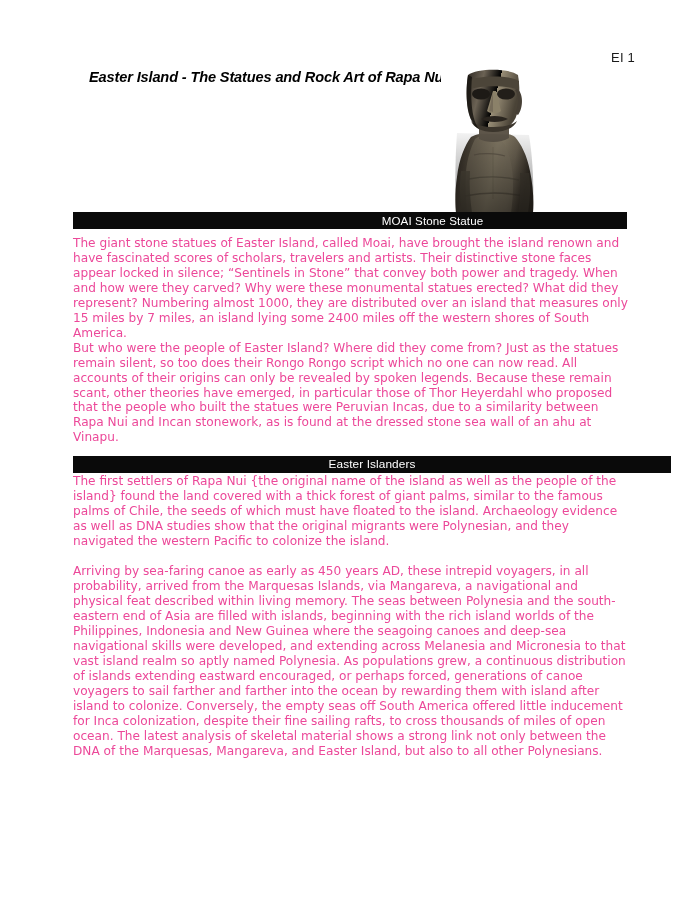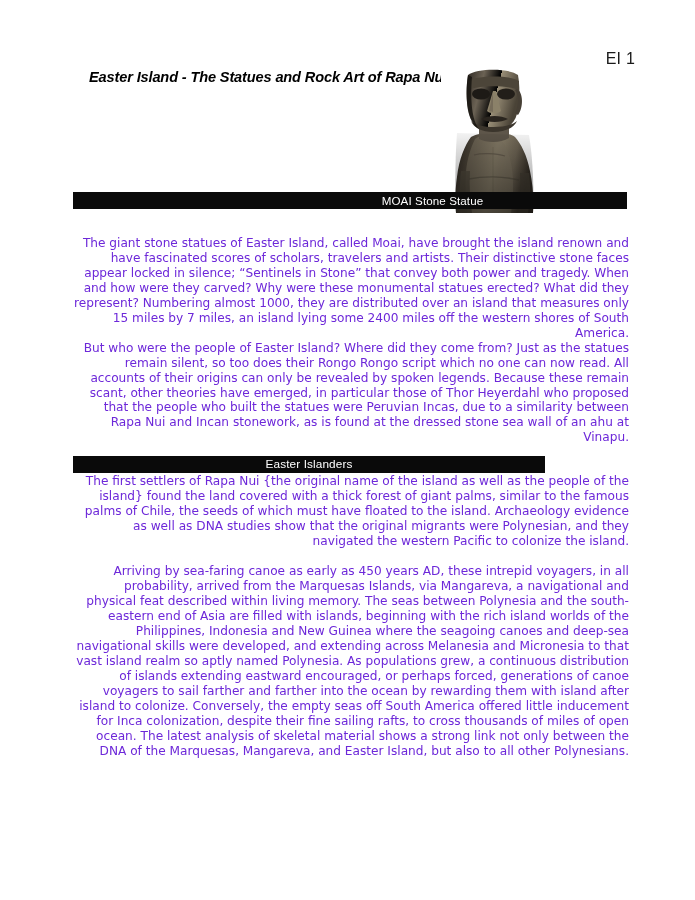--- a/index.html
+++ b/index.html
@@ -16,21 +16,21 @@
     font-family: "DejaVu Sans", sans-serif;
     color: #000000;
   }
 
   
   .running-head {
     position: absolute;
     top: 50px;
     right: 60px;
     font-family: "Liberation Sans", sans-serif;
-    font-size: 16px;
+    font-size: 13px;
     color: #1a1a1a;
     letter-spacing: 0.2px;
   }
 
   
   .title-block {
     position: absolute;
     top: 68px;
     left: 89px;
     width: 350px;
@@ -62,37 +62,37 @@
     top: 59px;
     width: 105px;
     height: 154px;
   }
   .photo-wrap svg { display: block; }
 
   
   .caption-bar {
     position: absolute;
     left: 73px;
-    top: 192px;
+    top: 212px;
     width: 554px;
     height: 17px;
     background: #0a0a0a;
     color: #ffffff;
     font-family: "Liberation Sans", sans-serif;
     font-size: 11.6px;
     line-height: 17px;
     text-align: center;
     padding-left: 165px;
     box-sizing: border-box;
     letter-spacing: 0.1px;
   }
 
   .section-bar {
     margin: 11px 0 1px 0;
-    width: 472px;
+    width: 598px;
     height: 17px;
     background: #0a0a0a;
     color: #ffffff;
     font-family: "Liberation Sans", sans-serif;
     font-size: 11.8px;
     line-height: 17px;
     text-align: center;
     letter-spacing: 0.1px;
   }
 
@@ -101,22 +101,22 @@
     position: absolute;
     left: 73px;
     top: 236px;
     width: 556px;
   }
   .body-col p {
     margin: 0;
     font-family: "DejaVu Sans", sans-serif;
     font-size: 12.15px;
     line-height: 14.95px;
-    color: #6d28d9;
-    text-align: right;
+    color: #ec4899;
+    text-align: left;
   }
   .gap-line { height: 15px; }
 </style>
 </head>
 <body>
 
 <div class="page">
 
   <div class="running-head">EI 1</div>
 

